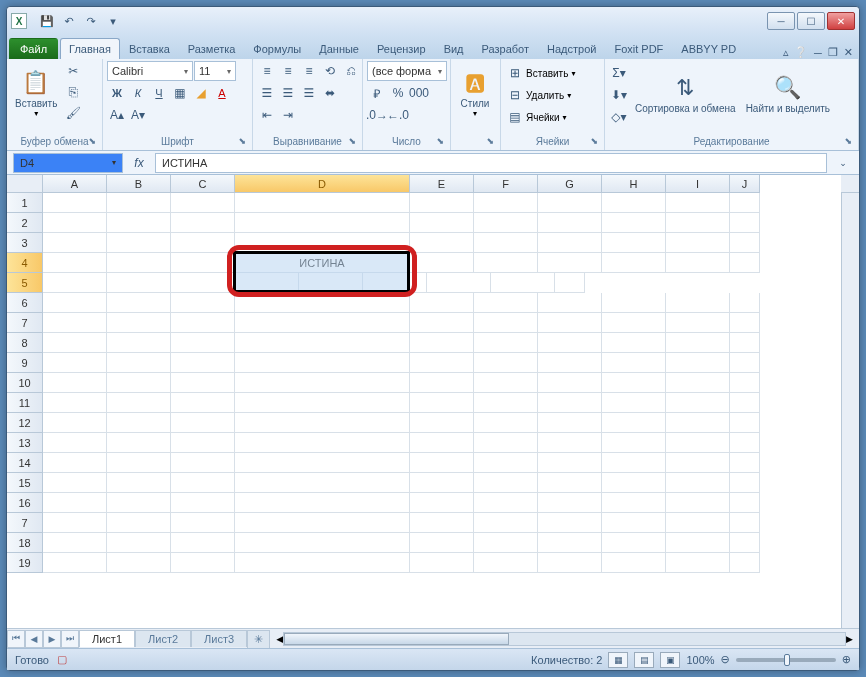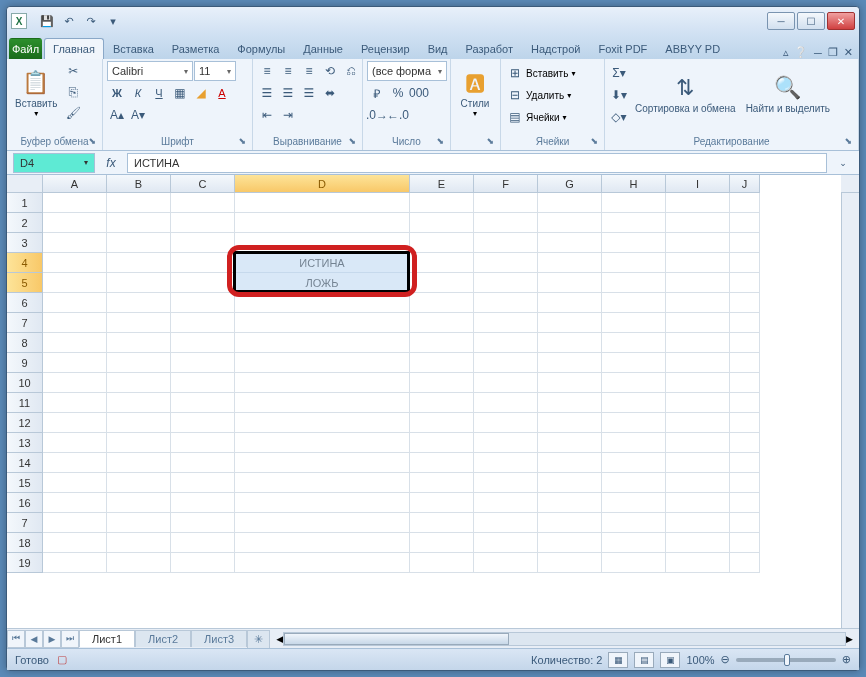--- a/index.html
+++ b/index.html
@@ -9,38 +9,38 @@
 .tb-left{display:flex;align-items:center;gap:4px}
 .xicon{width:16px;height:16px;display:inline-flex;align-items:center;justify-content:center;background:#fff;border:1px solid #8aa;color:#217346;font-weight:bold;font-size:10px}
 .qat{display:flex;gap:2px;margin-left:6px}
 .qbtn{width:20px;height:20px;display:flex;align-items:center;justify-content:center;color:#3b5a7a;border-radius:2px}
 .title{position:absolute;left:0;right:0;text-align:center;color:#3b5a7a;font-size:12px;pointer-events:none}
 .winbtns{margin-left:auto;display:flex;gap:2px}
 .wbtn{width:28px;height:18px;border:1px solid #7a94b0;border-radius:2px;background:linear-gradient(#f4f8fc,#d2e0ef);display:flex;align-items:center;justify-content:center;font-size:10px;color:#3b5a7a}
 .wbtn.close{background:linear-gradient(#f0a0a0,#d04040);color:#fff;border-color:#a03030}
 .ribbon-tabs{height:24px;display:flex;align-items:flex-end;padding-left:2px;background:linear-gradient(#cfe0f2,#bdd4ea)}
 .rtab{padding:4px 8px;color:#3b5a7a;font-size:11px;border:1px solid transparent;border-bottom:none;cursor:pointer}
-.rtab.file{background:linear-gradient(#2d8f2d,#1a6b1a);color:#fff;border-radius:3px 3px 0 0;margin-right:2px;padding:4px 2px}
+.rtab.file{background:linear-gradient(#2d8f2d,#1a6b1a);color:#fff;border-radius:3px 3px 0 0;margin-right:2px;padding:4px 10px}
 .rtab.active{background:#f0f5fb;border-color:#8aa8c8;border-radius:3px 3px 0 0;color:#3b5a7a}
 .rtab-right{margin-left:auto;display:flex;align-items:center;gap:6px;padding-right:6px;color:#3b5a7a}
 .ribbon{height:92px;background:#eef4fb;border-bottom:1px solid #a8c0d8;display:flex}
 .rgrp{border-right:1px solid #c8d8e8;display:flex;flex-direction:column;padding:2px 4px}
 .rgrp-body{flex:1;display:flex;align-items:flex-start;gap:2px}
 .rgrp-label{text-align:center;font-size:10px;color:#5a7a9a;padding:1px 0;position:relative}
 .rgrp-label::after{content:"⬊";position:absolute;right:2px;font-size:9px}
 .bigbtn{display:flex;flex-direction:column;align-items:center;justify-content:center;padding:2px 4px;min-width:40px;height:66px;border-radius:3px;cursor:pointer}
 .bigbtn .ic{font-size:22px;color:#e8a030;margin-bottom:2px}
 .bigbtn .lbl{font-size:10px;color:#3b5a7a;text-align:center;line-height:1.1}
 .col{display:flex;flex-direction:column;gap:1px}
 .smbtn{width:20px;height:20px;display:flex;align-items:center;justify-content:center;border-radius:2px;cursor:pointer;color:#3b5a7a;font-size:12px}
 .row{display:flex;gap:1px;align-items:center}
 .combo{height:20px;border:1px solid #a8c0d8;background:#fff;display:flex;align-items:center;padding:0 4px;font-size:11px;color:#333}
 .combo .dd{margin-left:auto;font-size:8px;color:#666}
 .fbar{height:24px;background:#eef4fb;border-bottom:1px solid #a8c0d8;display:flex;align-items:center;padding:2px 6px;gap:6px}
-.namebox{width:82px;height:20px;border:1px solid #a8c0d8;background:#5eead4;display:flex;align-items:center;padding:0 6px;font-size:11px;color:#333}
+.namebox{width:110px;height:20px;border:1px solid #a8c0d8;background:#3b82f6;display:flex;align-items:center;padding:0 6px;font-size:11px;color:#333}
 .namebox .dd{margin-left:auto;font-size:8px}
 .fxbtns{display:flex;gap:2px}
 .fxinput{flex:1;height:20px;border:1px solid #a8c0d8;background:#fff;padding:0 6px;font-size:11px;color:#333;display:flex;align-items:center}
 .grid-area{flex:1;background:#fff;position:relative;overflow:hidden;display:flex;flex-direction:column}
 .gtop{display:flex;height:18px}
 .corner{width:36px;background:#e8eef6;border-right:1px solid #b8c8d8;border-bottom:1px solid #b8c8d8}
 .colhdrs{flex:1;display:flex}
 .ch{background:linear-gradient(#f4f8fc,#e0e8f2);border-right:1px solid #b8c8d8;border-bottom:1px solid #b8c8d8;display:flex;align-items:center;justify-content:center;font-size:11px;color:#333}
 .ch.sel{background:linear-gradient(#fde499,#f8c868);color:#8a5a00}
 .gbody{flex:1;display:flex;overflow:hidden}
@@ -361,21 +361,20 @@
             <div class="cell c" style="width: 64px;"></div>
             <div class="cell c" style="width: 64px;"></div>
             <div class="cell c" style="width: 64px;"></div>
             <div class="cell c" style="width: 64px;"></div>
             <div class="cell c" style="width: 30px;"></div>
           </div>
           <div class="cellrow">
             <div class="cell c" style="width: 64px;"></div>
             <div class="cell c" style="width: 64px;"></div>
             <div class="cell c" style="width: 64px;"></div>
-            <div class="cell c" style="width: 175px;">ЛОЖЬ</div>
             <div class="cell c" style="width: 64px;"></div>
             <div class="cell c" style="width: 64px;"></div>
             <div class="cell c" style="width: 64px;"></div>
             <div class="cell c" style="width: 64px;"></div>
             <div class="cell c" style="width: 64px;"></div>
             <div class="cell c" style="width: 30px;"></div>
           </div>
           <div class="cellrow">
             <div class="cell c" style="width: 64px;"></div>
             <div class="cell c" style="width: 64px;"></div>

